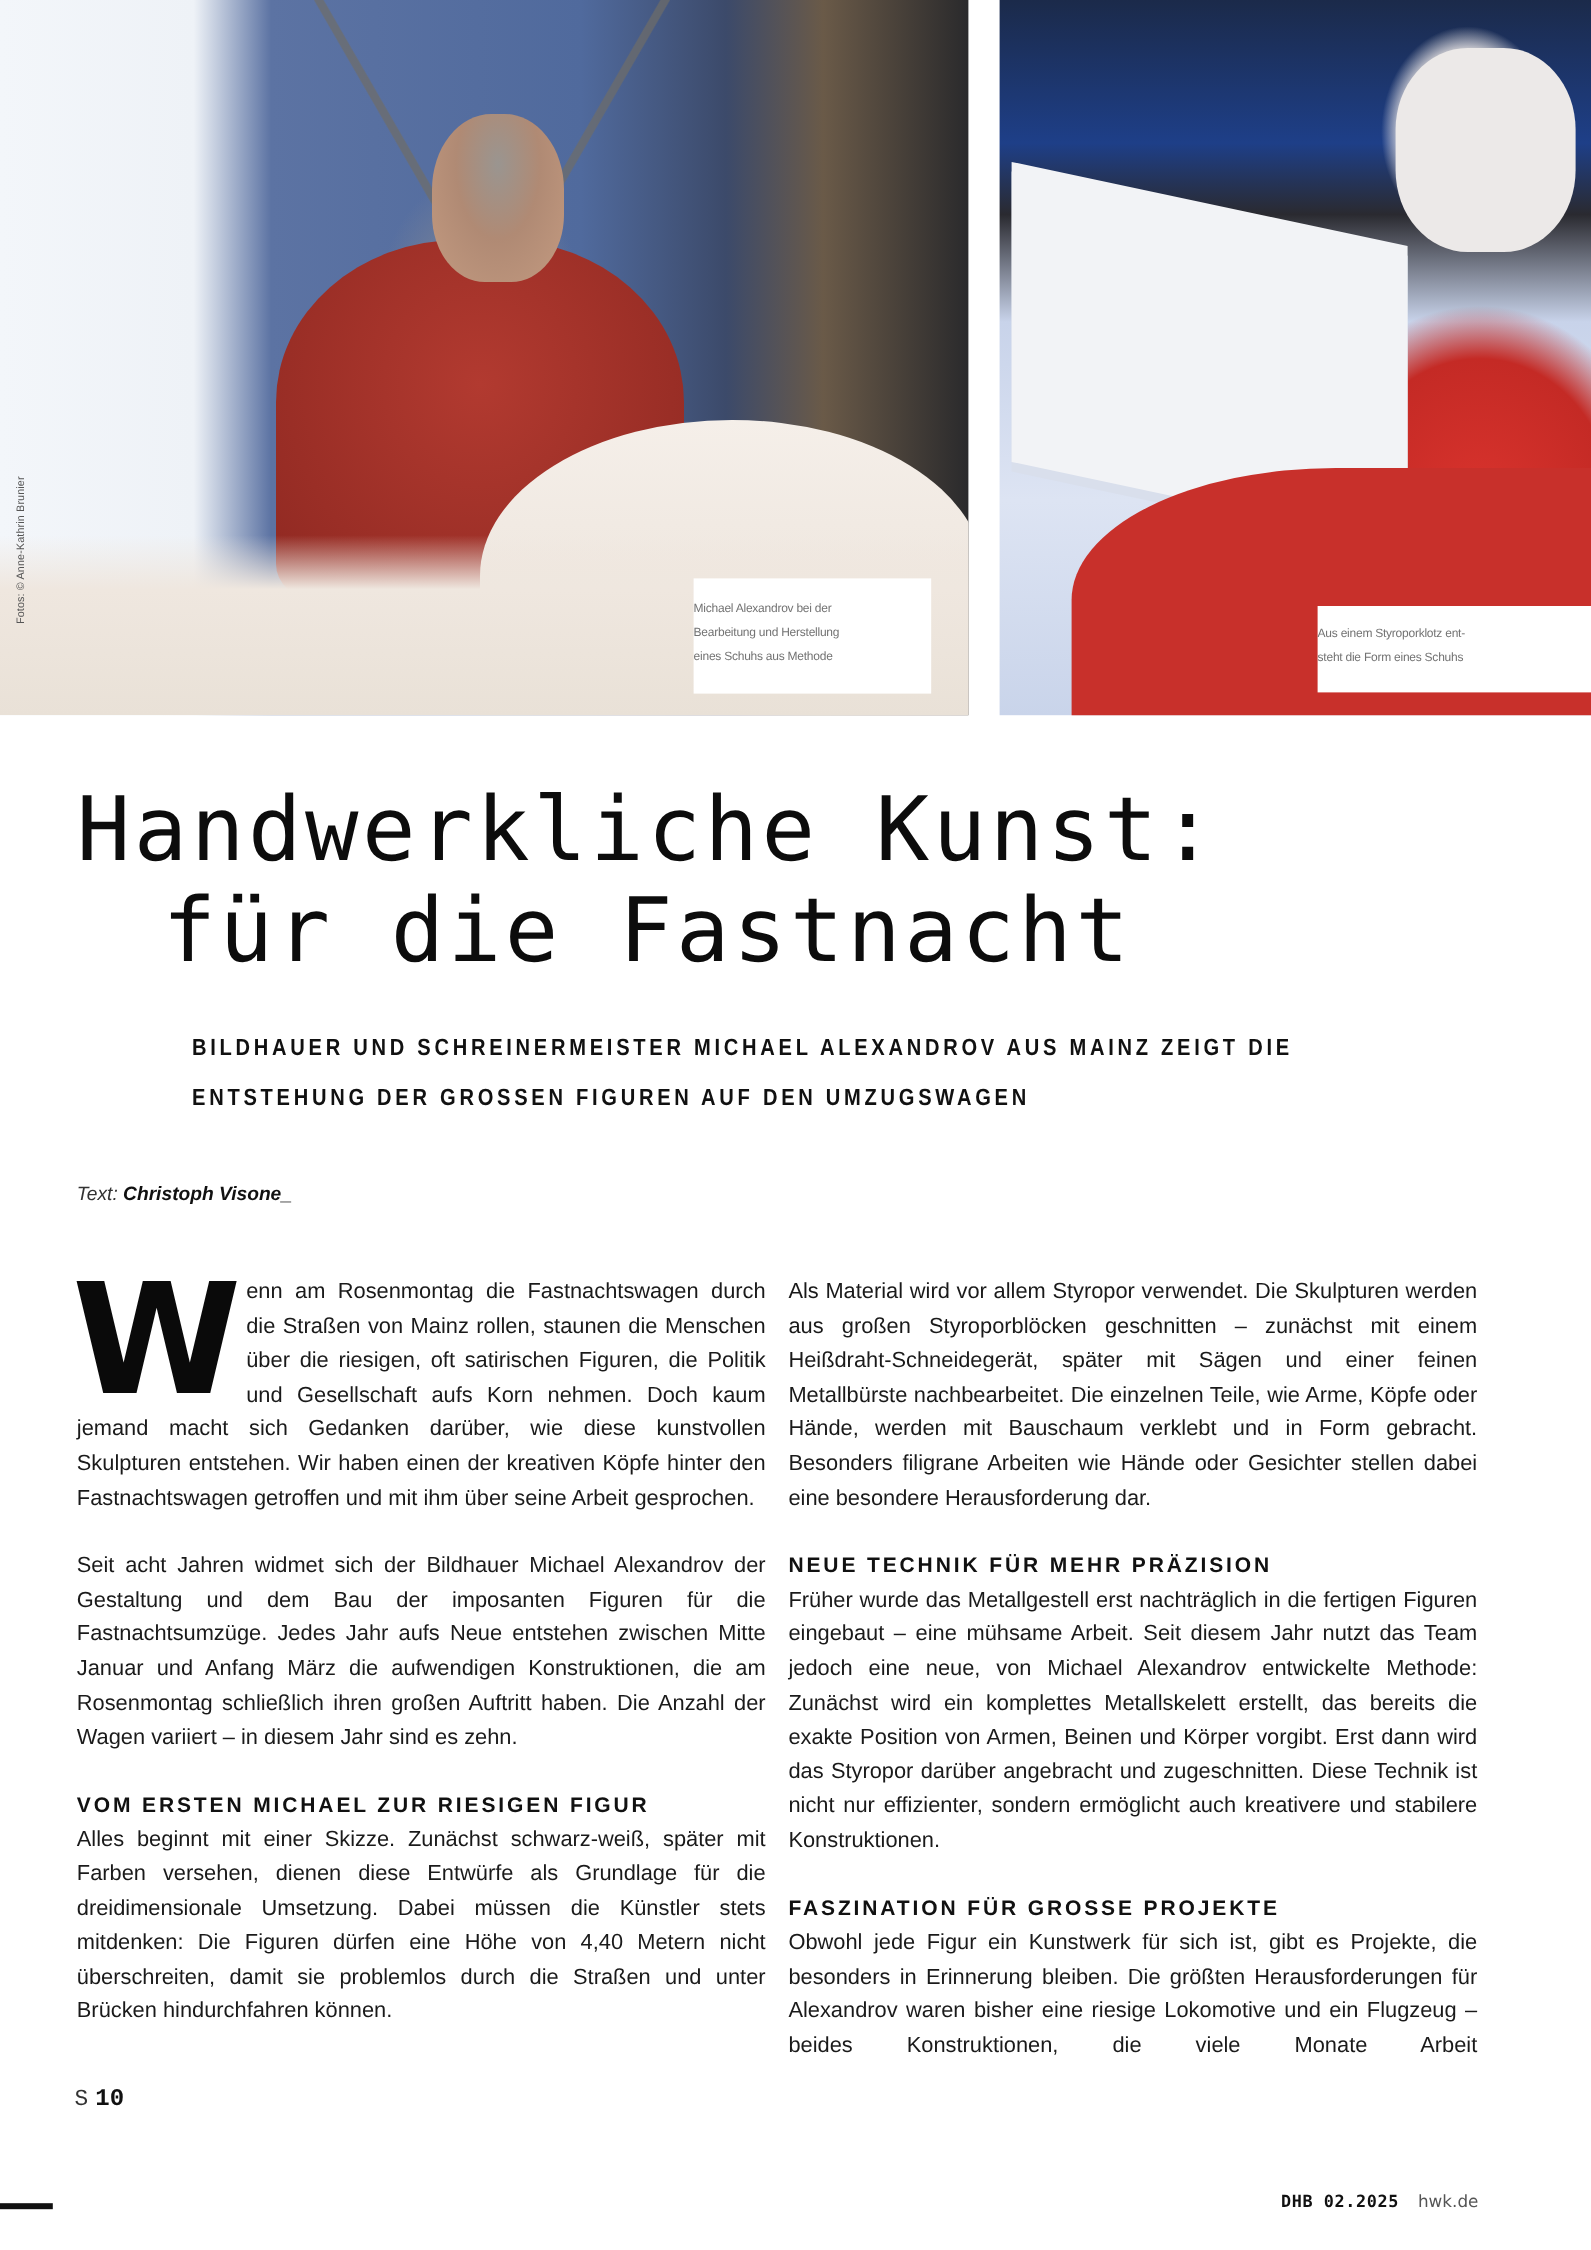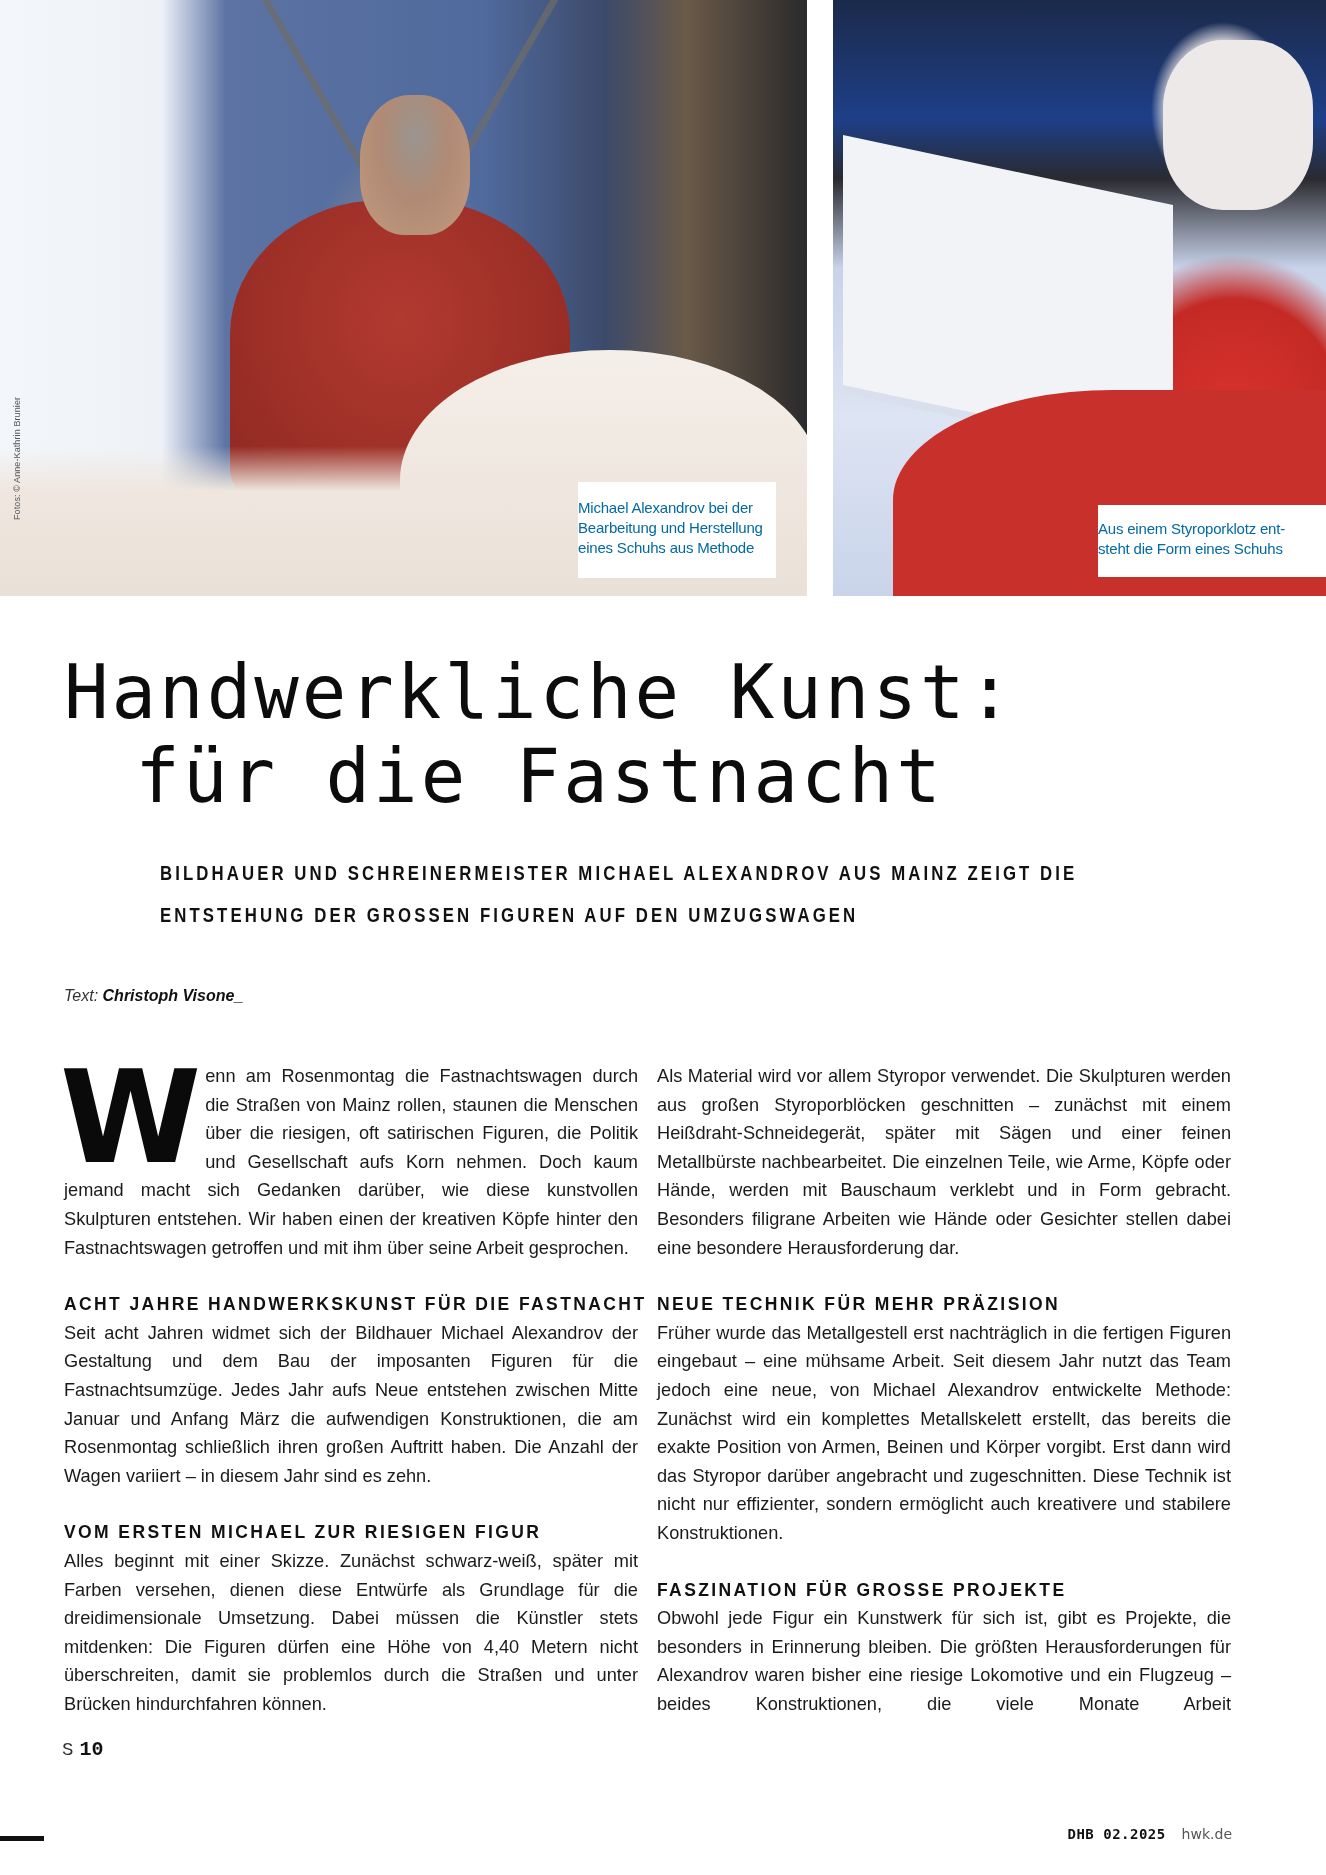--- a/index.html
+++ b/index.html
@@ -31,21 +31,21 @@
   .photo-right { left:833px; width:493px;
     background:
       radial-gradient(ellipse 200px 220px at 400px 420px, #d9332d 0%, #c42a25 55%, rgba(196,42,37,0) 75%),
       radial-gradient(ellipse 90px 110px at 390px 110px, #f0eeee 0%, #e4e0e0 60%, rgba(228,224,224,0) 80%),
       linear-gradient(180deg, #1b2a4a 0%, #1e3f88 20%, #2a2a30 30%, #c8d3ea 45%, #dde4f3 70%, #c9d4ea 100%);
   }
   .photo-right .block { position:absolute; left:10px; top:170px; width:330px; height:250px; background:#f2f3f6; transform:skewY(12deg); box-shadow:0 8px 0 #d9dfec; }
   .photo-right .sleeve { position:absolute; left:60px; top:390px; width:440px; height:220px; border-radius:50% 0 0 0; background:#c8302b; }
   .photo-right .mask { position:absolute; left:330px; top:40px; width:150px; height:170px; border-radius:40%; background:#ece9e8; }
 
-  .caption-box { position:absolute; background:#ffffff; padding:14px 0; font-family:"Liberation Sans Narrow","Liberation Sans", sans-serif; font-size:15px; line-height:20px; color:#0369a1; box-sizing:border-box; }
+  .caption-box { position:absolute; background:#ffffff; padding:14px 0; font-family:"Liberation Sans Narrow","Liberation Sans", sans-serif; font-size:10px; line-height:20px; color:#737373; box-sizing:border-box; }
   .caption-left { left:578px; top:482px; width:198px; height:96px; padding-top:16px; }
   .caption-right { left:1098px; top:505px; width:228px; height:72px; padding-top:14px; }
   .caption-box span { display:block; letter-spacing:-0.2px; }
 
   .photo-credit { position:absolute; left:12px; top:520px; transform:rotate(-90deg); transform-origin:left top; font-size:9px; color:#555; white-space:nowrap; letter-spacing:.1px; }
 
   
   .headline { position:absolute; left:64px; top:650px; font-family:"DejaVu Sans Mono", monospace; font-size:74px; line-height:84px; letter-spacing:3px; color:#0c0c0c; font-weight:normal; transform:scaleX(1.0);text-align:center; }
   .headline span { display:block; }
 
@@ -114,21 +114,20 @@
 
 <div class="byline">
   <span>Text: </span><b>Christoph Visone_</b>
 </div>
 
 <div class="col col-left">
   <p>
     <span class="dropcap">W</span><span>enn am Rosenmontag die Fastnachtswagen durch die Straßen von Mainz rollen, staunen die Menschen über die riesigen, oft satirischen Figuren, die Politik und Gesellschaft aufs Korn nehmen. Doch kaum jemand macht sich Gedanken darüber, wie diese kunstvollen Skulpturen entstehen. Wir haben einen der kreativen Köpfe hinter den Fastnachtswagen getroffen und mit ihm über seine Arbeit gesprochen.</span>
   </p>
   <div class="gap"></div>
-  <h3>ACHT JAHRE HANDWERKSKUNST FÜR DIE FASTNACHT</h3>
   <p>Seit acht Jahren widmet sich der Bildhauer Michael Alexandrov der Gestaltung und dem Bau der imposanten Figuren für die Fastnachtsumzüge. Jedes Jahr aufs Neue entstehen zwischen Mitte Januar und Anfang März die aufwendigen Konstruktionen, die am Rosenmontag schließlich ihren großen Auftritt haben. Die Anzahl der Wagen variiert – in diesem Jahr sind es zehn.</p>
   <div class="gap"></div>
   <h3>VOM ERSTEN MICHAEL ZUR RIESIGEN FIGUR</h3>
   <p>Alles beginnt mit einer Skizze. Zunächst schwarz-weiß, später mit Farben versehen, dienen diese Entwürfe als Grundlage für die dreidimensionale Umsetzung. Dabei müssen die Künstler stets mitdenken: Die Figuren dürfen eine Höhe von 4,40 Metern nicht überschreiten, damit sie problemlos durch die Straßen und unter Brücken hindurchfahren können.</p>
 </div>
 
 <div class="col col-right">
   <p>Als Material wird vor allem Styropor verwendet. Die Skulpturen werden aus großen Styroporblöcken geschnitten – zunächst mit einem Heißdraht-Schneidegerät, später mit Sägen und einer feinen Metallbürste nachbearbeitet. Die einzelnen Teile, wie Arme, Köpfe oder Hände, werden mit Bauschaum verklebt und in Form gebracht. Besonders filigrane Arbeiten wie Hände oder Gesichter stellen dabei eine besondere Herausforderung dar.</p>
   <div class="gap"></div>
   <h3>NEUE TECHNIK FÜR MEHR PRÄZISION</h3>

